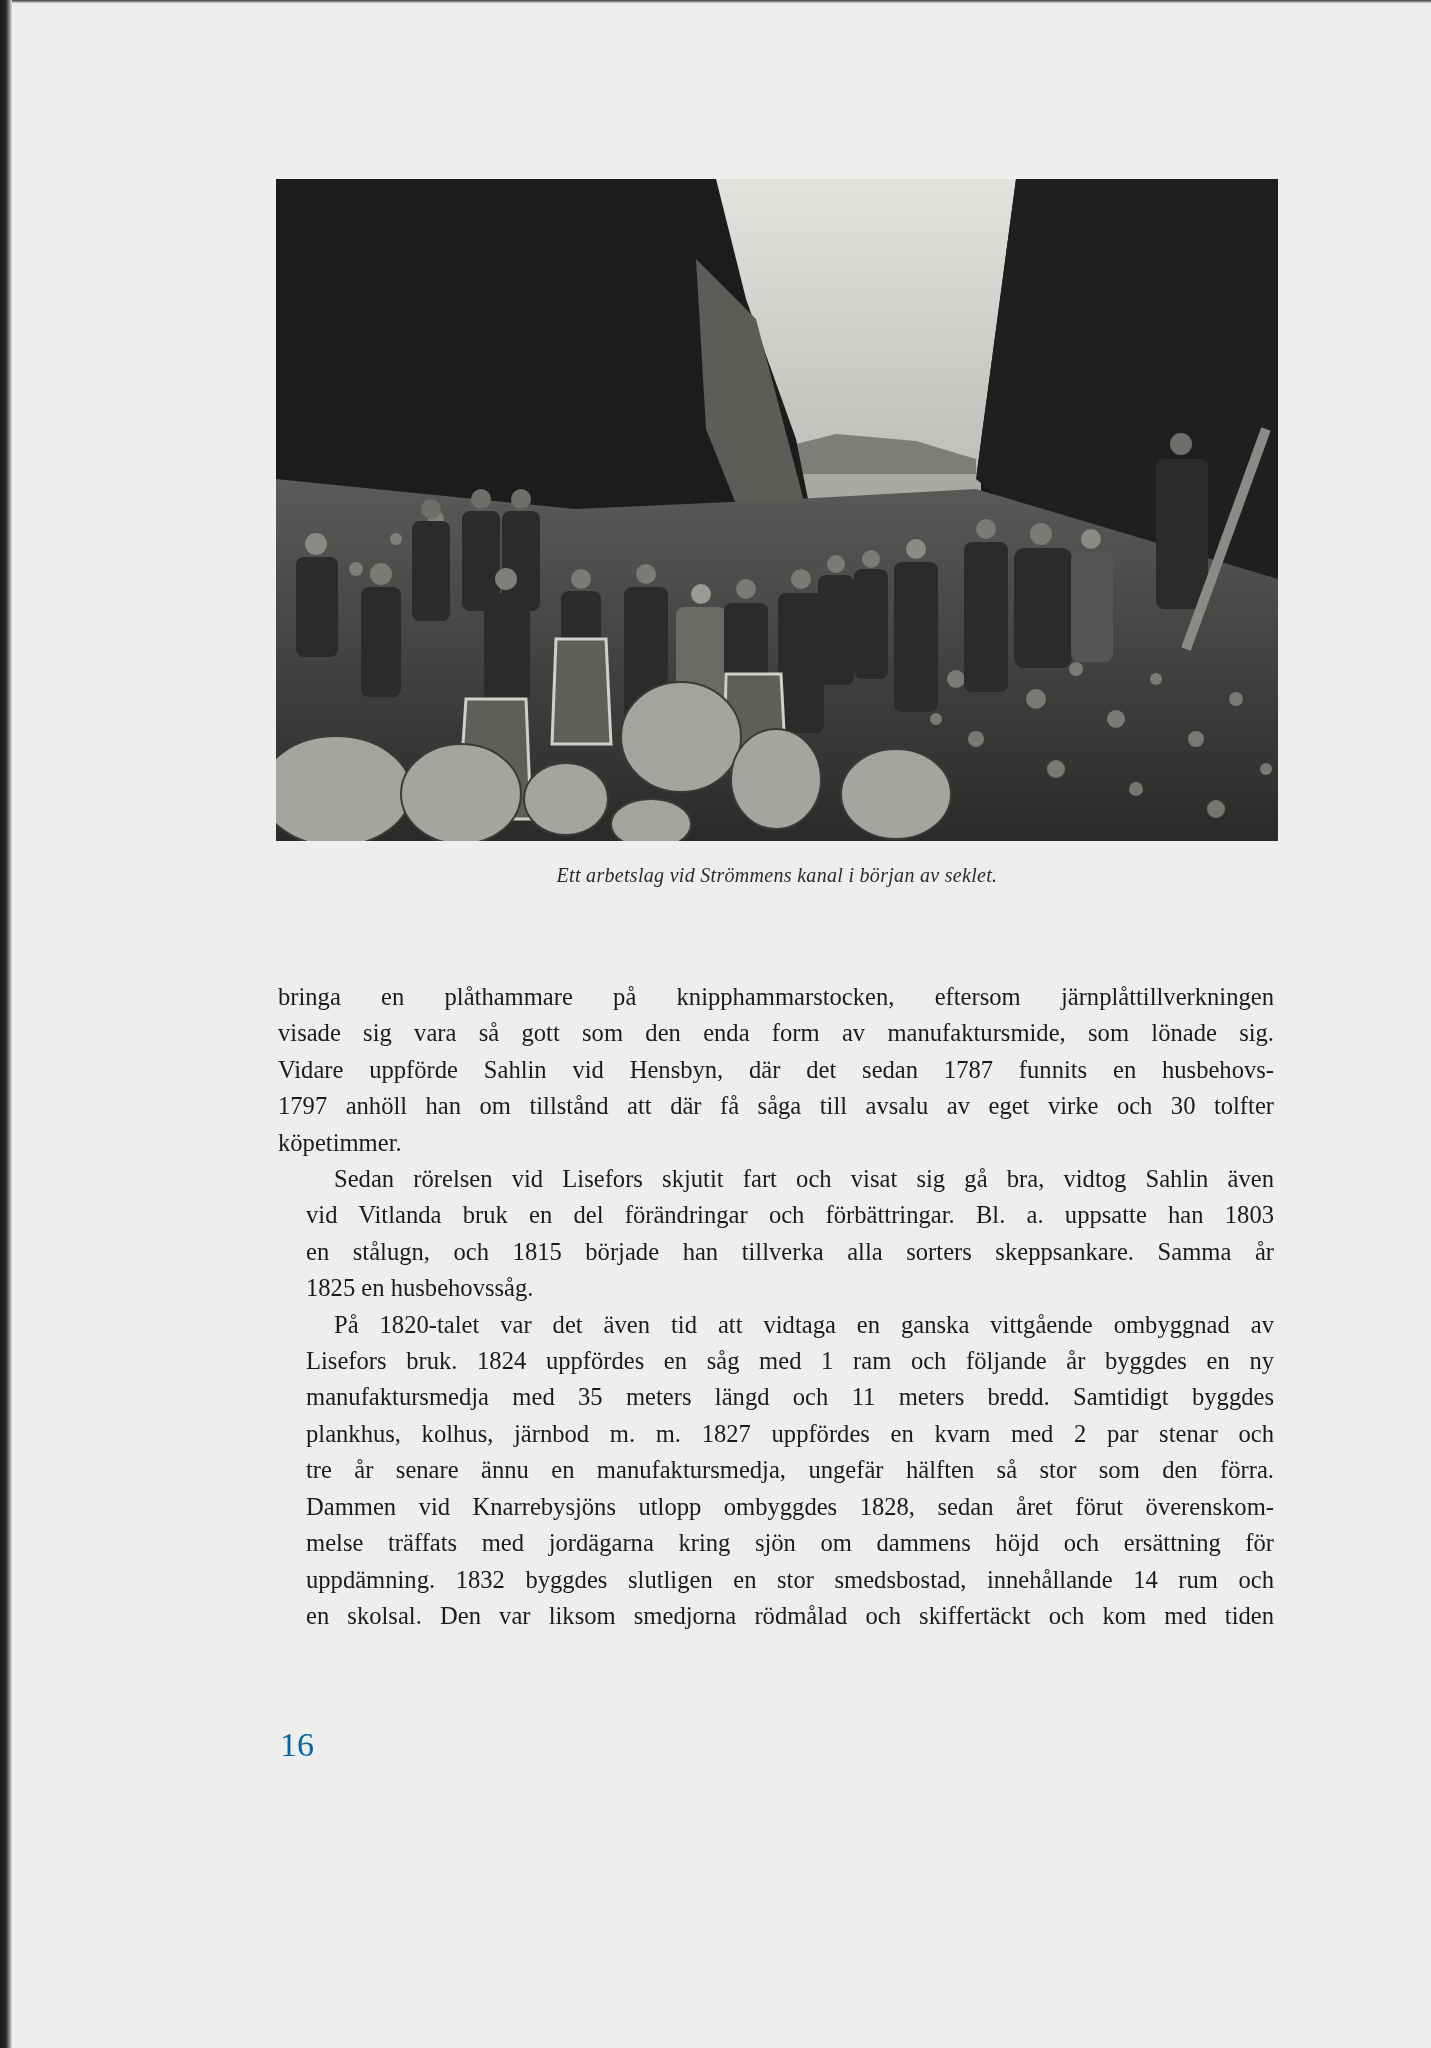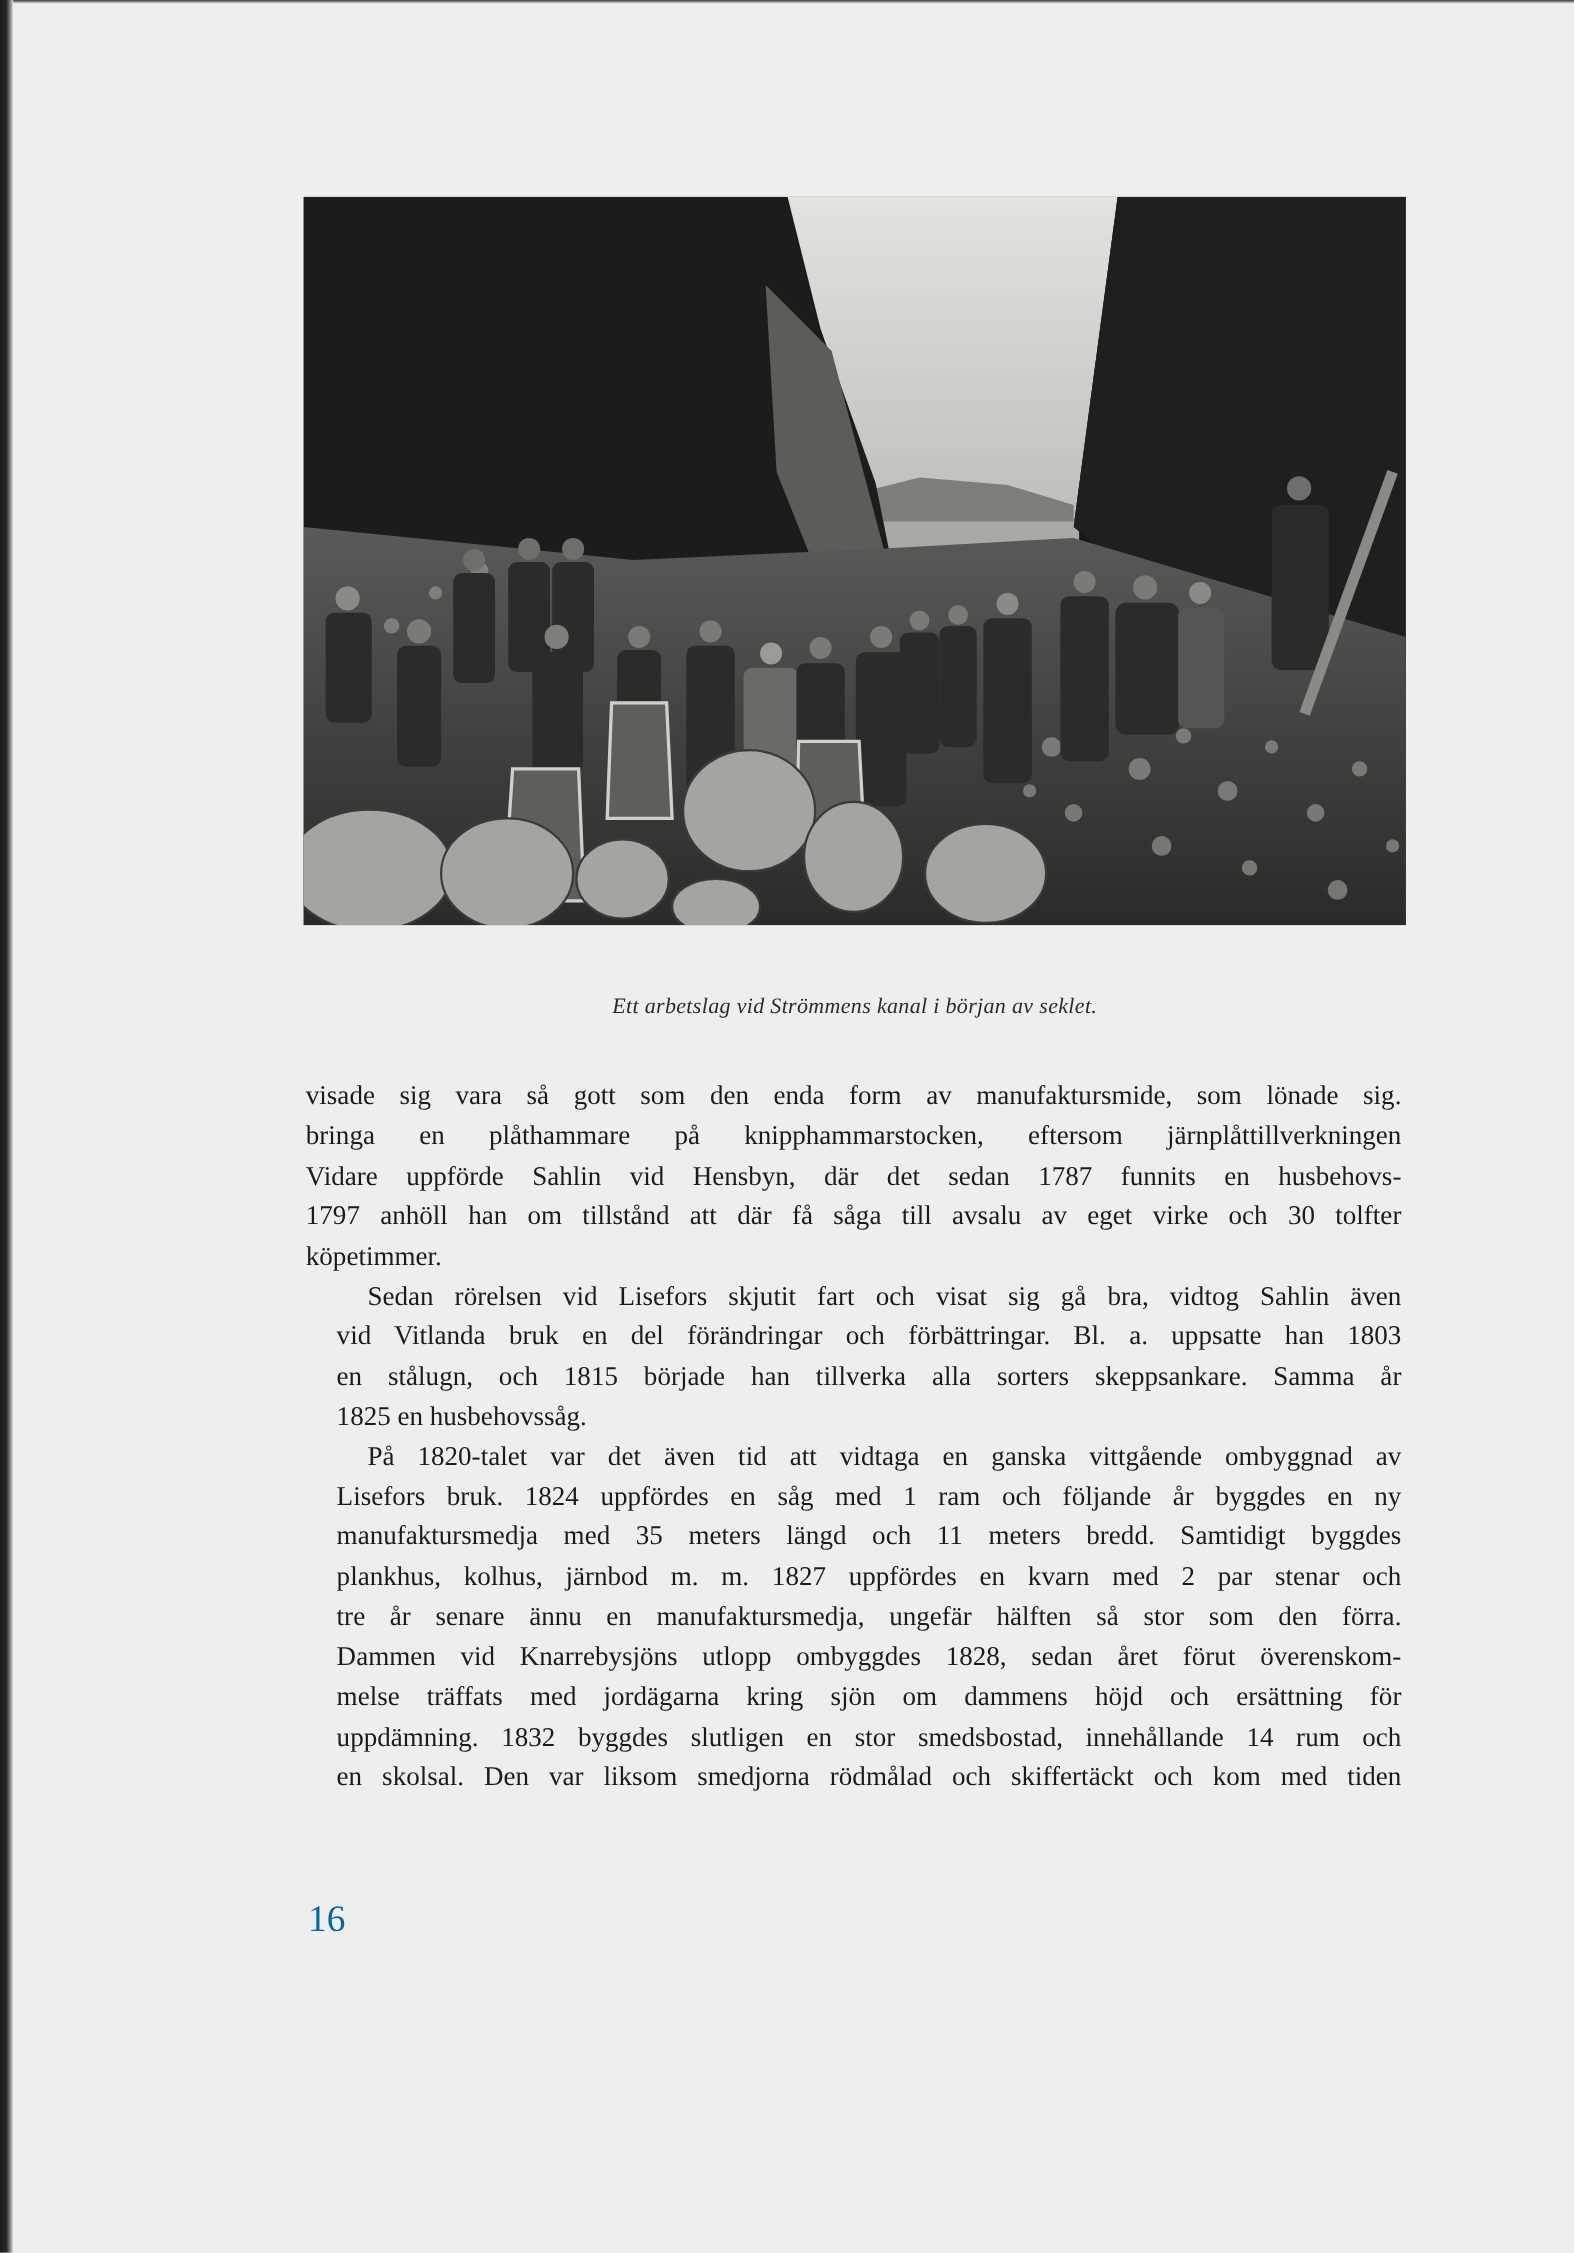--- a/index.html
+++ b/index.html
@@ -19,21 +19,21 @@
       background: linear-gradient(to bottom, #3a3a3a, #d8d8d6);
     }
     .photo {
       position: absolute; left: 276px; top: 179px; width: 1002px; height: 662px;
       background: #161616; overflow: hidden;
     }
     .photo svg { display: block; width: 100%; height: 100%; }
     .caption {
       position: absolute; left: 276px; top: 864px; width: 1002px;
       text-align: center; font-style: italic; font-size: 20px;
-      letter-spacing: 0.3px; color: #2a2a2a; margin-top: 40px;
+      letter-spacing: 0.3px; color: #2a2a2a;
     }
     .body-text {
       position: absolute; left: 278px; top: 979px; width: 996px;
       font-size: 24.6px; line-height: 36.4px; text-align: justify;
       color: #1b1b1b;
     }
     .body-text p { margin: 0; }
     .body-text p.indent { text-indent: 28px; }
     .line { display: block; text-align: justify; text-align-last: justify; white-space: nowrap; }
     .line.last { text-align-last: left; }
@@ -186,22 +186,22 @@
     </g>
 
     <line x1="910" y1="470" x2="990" y2="250" stroke="#8a8a86" stroke-width="10"></line>
   </svg>
 </div>
 
 <div class="caption">Ett arbetslag vid Strömmens kanal i början av seklet.</div>
 
 <div class="body-text">
   <p>
+    <span class="line">bringa en plåthammare på knipphammarstocken, eftersom järnplåttillverkningen</span>
     <span class="line">visade sig vara så gott som den enda form av manufaktursmide, som lönade sig.</span>
-    <span class="line">bringa en plåthammare på knipphammarstocken, eftersom järnplåttillverkningen</span>
     <span class="line">Vidare uppförde Sahlin vid Hensbyn, där det sedan 1787 funnits en husbehovs-</span>
     <span class="line">1797 anhöll han om tillstånd att där få såga till avsalu av eget virke och 30 tolfter</span>
     <span class="line last">köpetimmer.</span>
   </p>
   <p class="indent">
     <span class="line" style="padding-left:28px">Sedan rörelsen vid Lisefors skjutit fart och visat sig gå bra, vidtog Sahlin även</span>
     <span class="line">vid Vitlanda bruk en del förändringar och förbättringar. Bl. a. uppsatte han 1803</span>
     <span class="line">en stålugn, och 1815 började han tillverka alla sorters skeppsankare. Samma år</span>
     <span class="line last">1825 en husbehovssåg.</span>
   </p>

